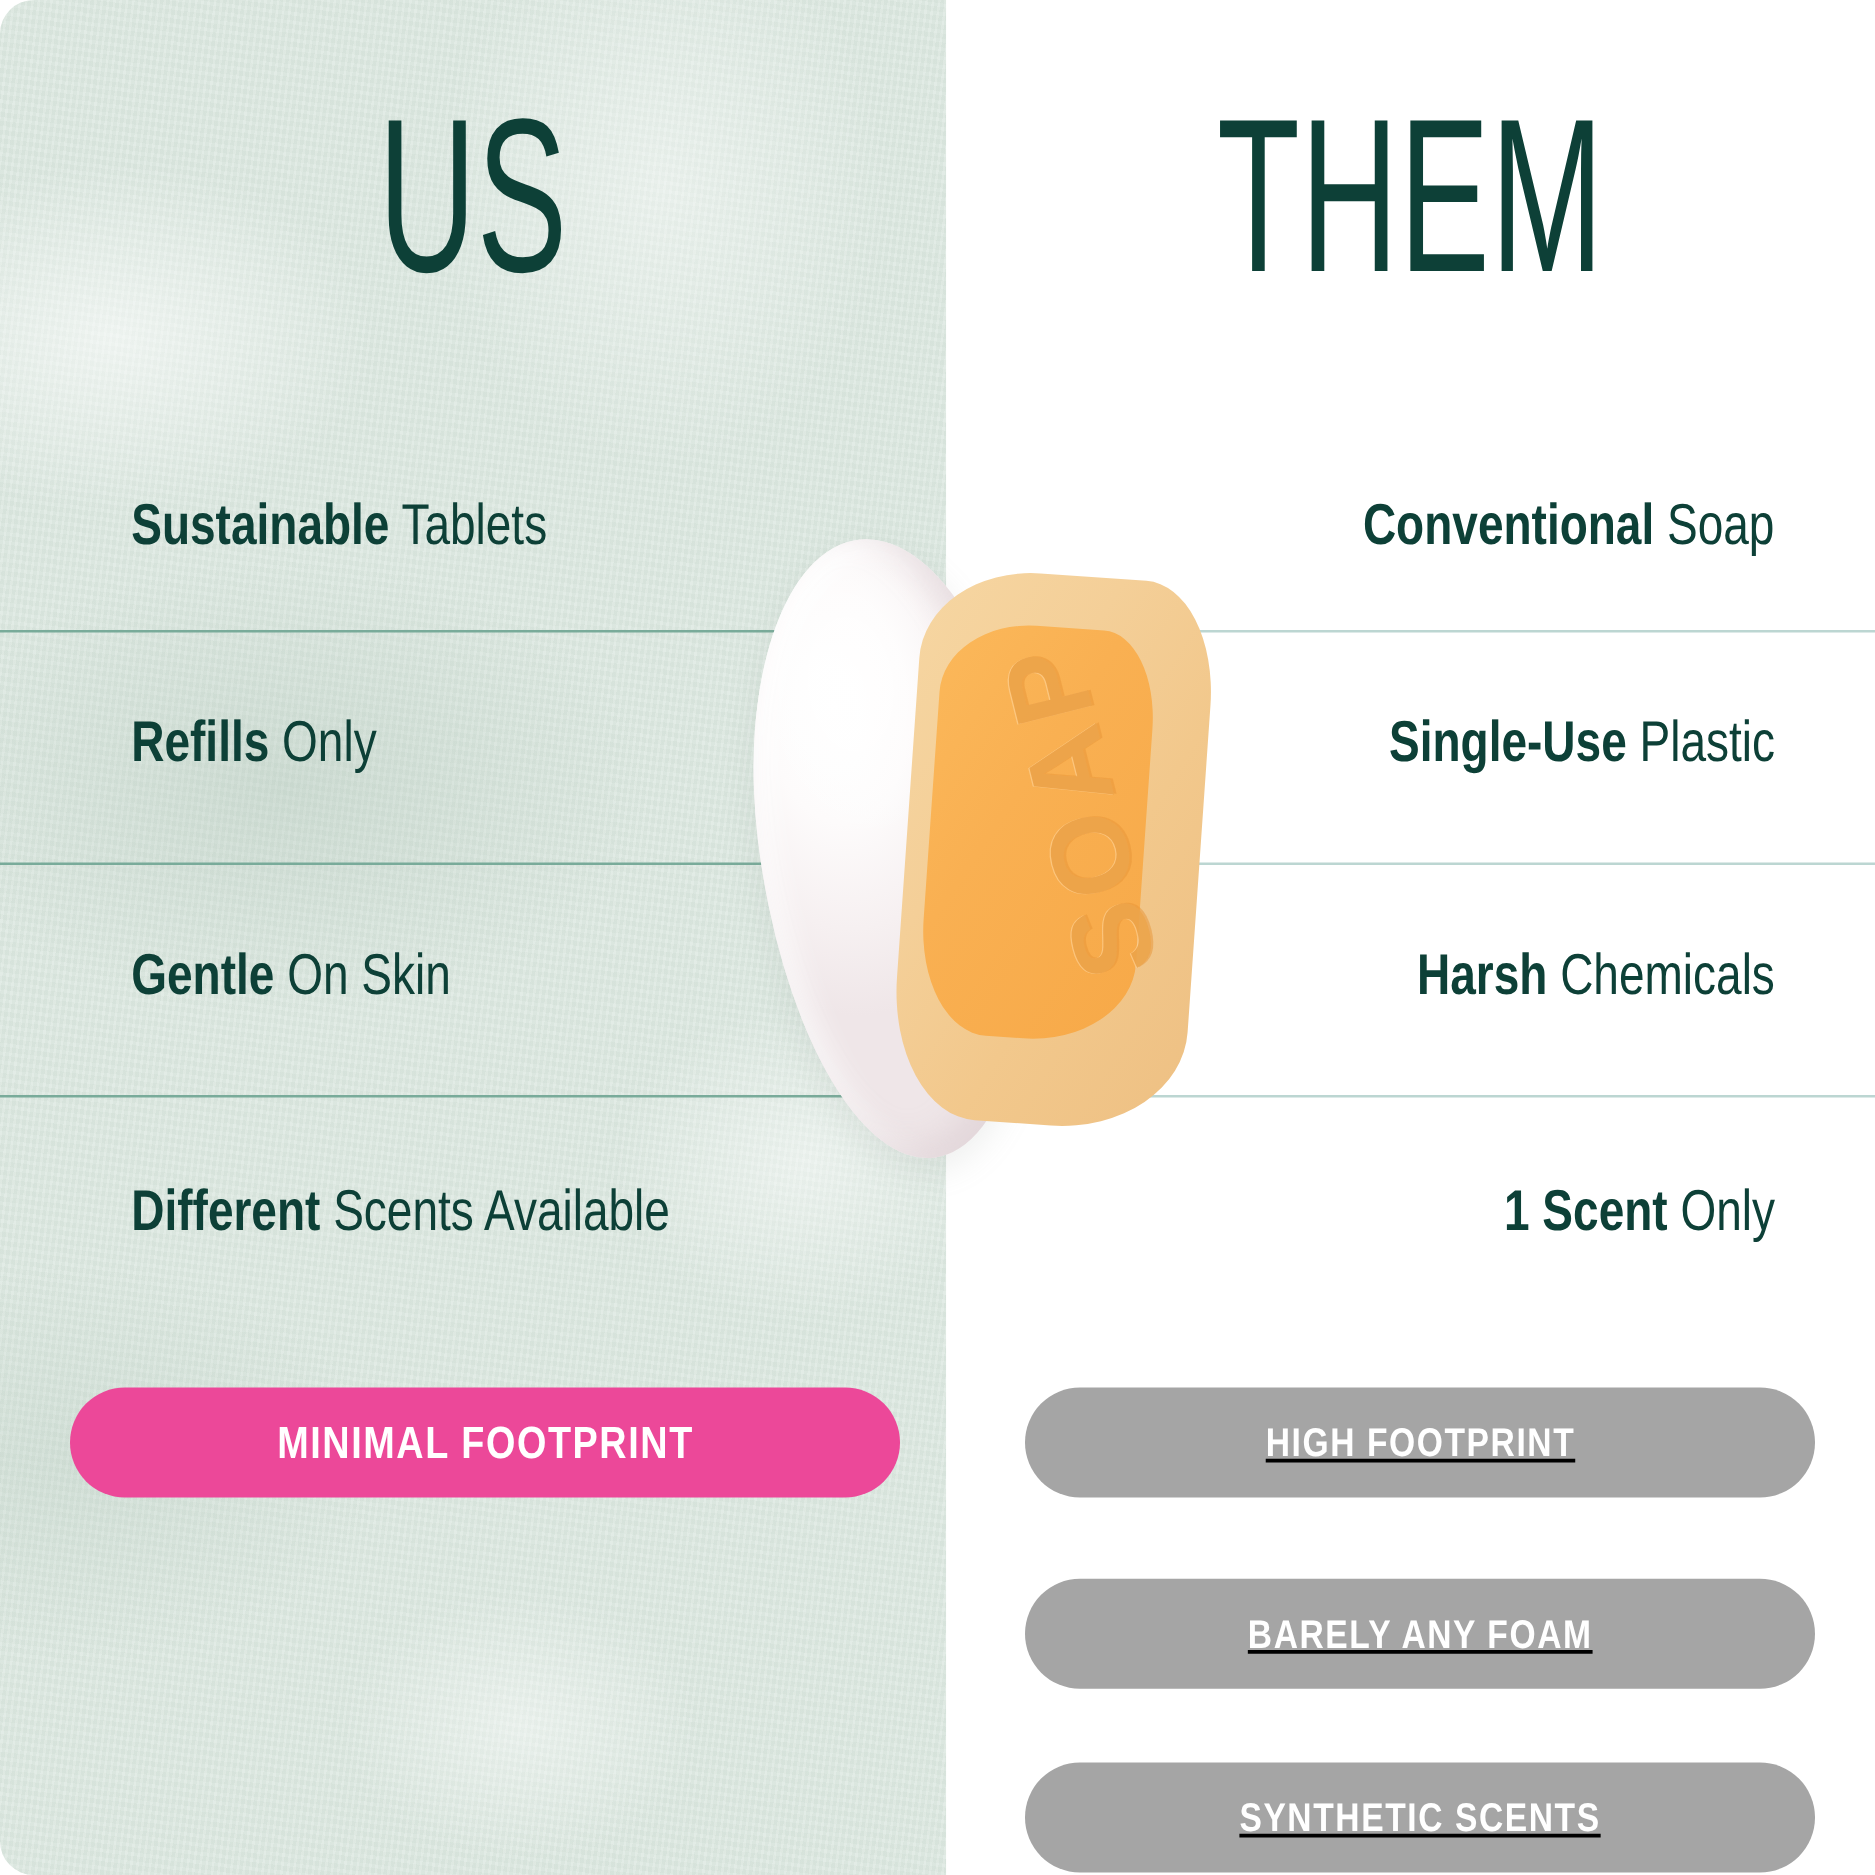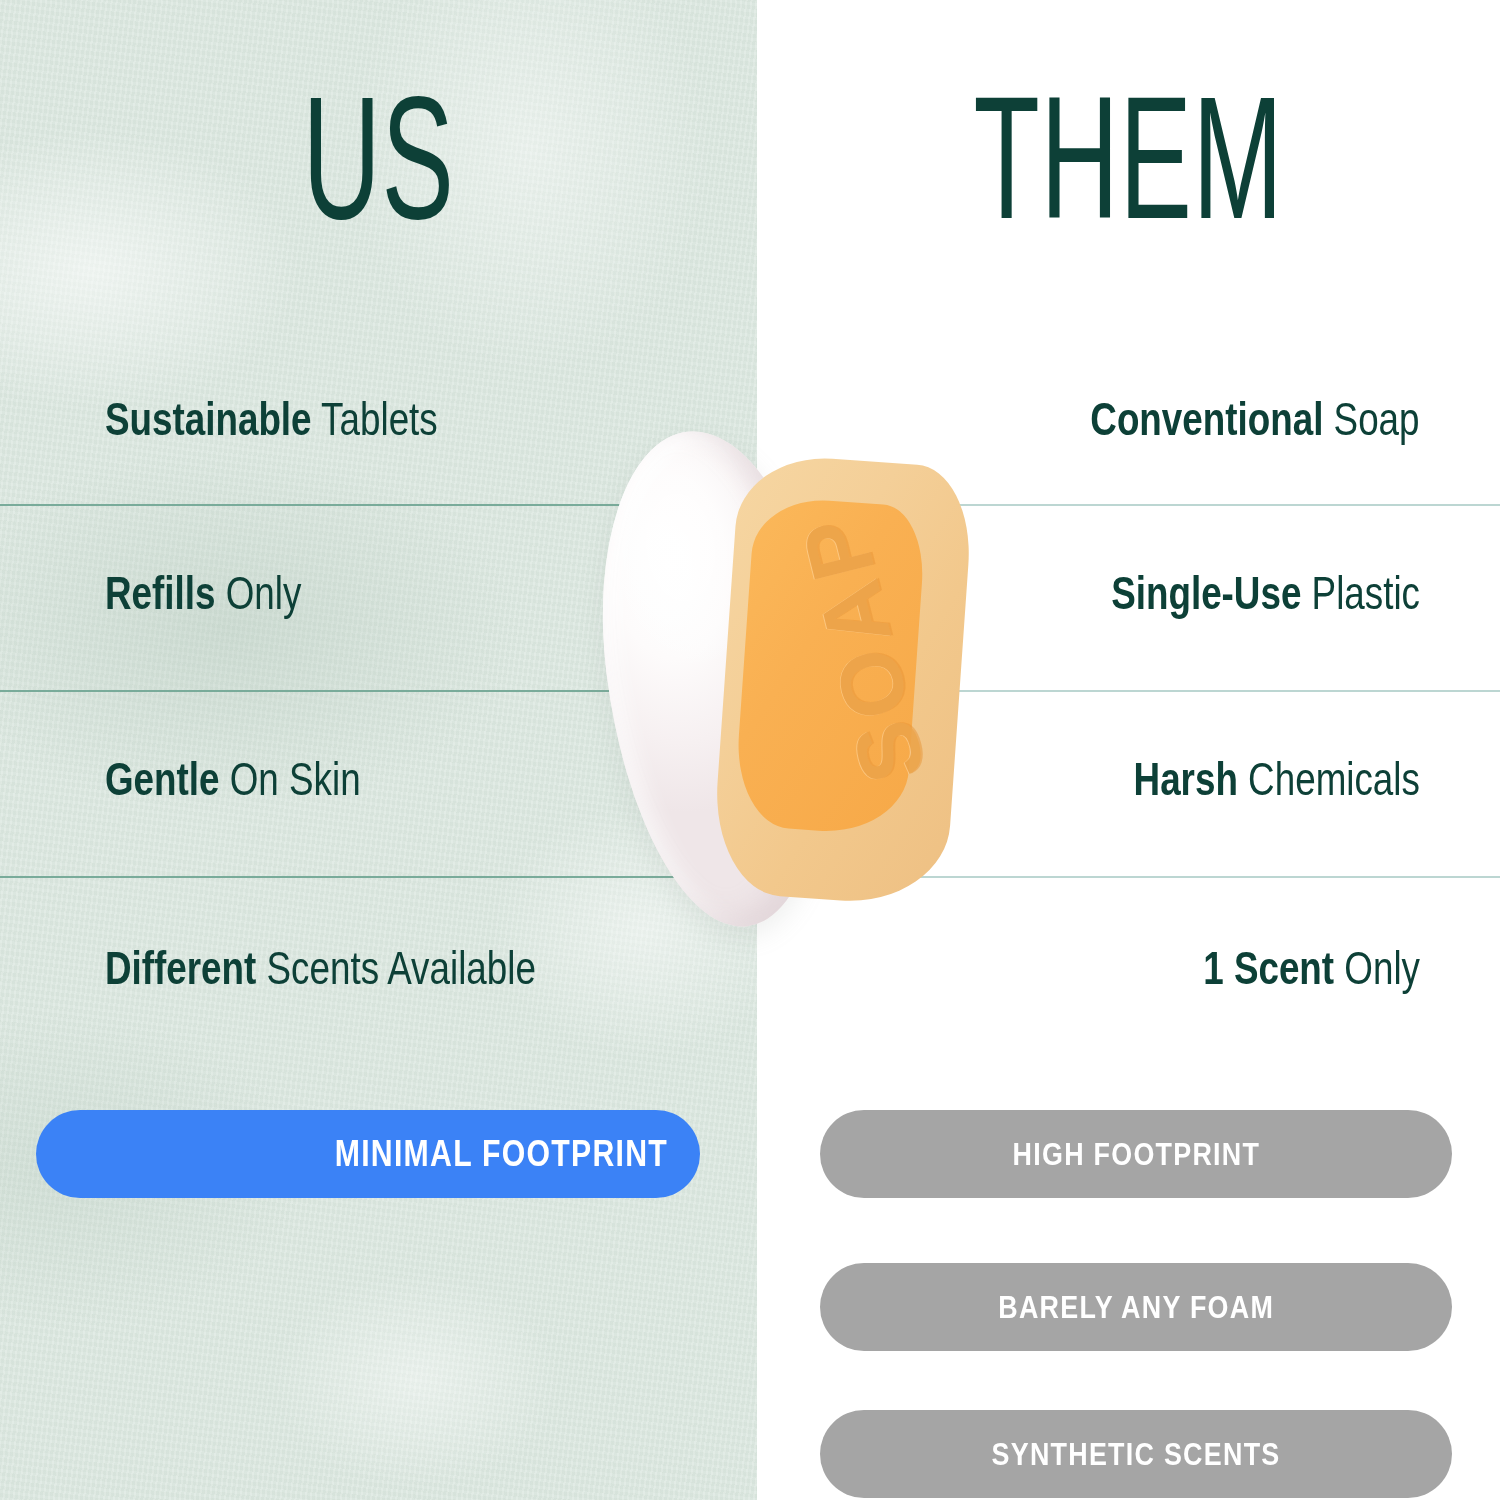--- a/index.html
+++ b/index.html
@@ -6,20 +6,21 @@
   body{
     width:1500px;height:1500px;
     font-family:"Liberation Sans", sans-serif;
     background:#ffffff;
     overflow:hidden;
   }
   #stage{
     position:relative;
     width:1500px;height:1500px;
     overflow:hidden;
+    border-radius:27px;
   }
 
   
   .panel{position:absolute;top:0;height:1500px;}
   #panel-left{
     left:0;width:757px;
     background-color:#dde8e1;
   }
   
   #panel-left .tex{
@@ -155,22 +156,22 @@
   .pill span{
     color:#ffffff;
     font-family:"Liberation Sans Narrow","Liberation Sans", sans-serif;
     font-weight:700;
     font-size:36px;
     letter-spacing:1.5px;
     line-height:1;
     white-space:nowrap;
     transform:scaleX(.84);
   }
-  .pill.us{left:36px;width:664px;background:#3b82f6;justify-content:flex-end;}
-  .pill.them{left:820px;width:632px;background:#a5a5a5;}
+  .pill.us{left:56px;width:664px;background:#ec4899;}
+  .pill.them{left:820px;width:632px;background:#a5a5a5;text-decoration:underline;}
   .pill.them span{font-size:32px;}
 </style>
 </head>
 <body>
 
 <div id="stage">
 
   <div class="panel" id="panel-left">
     <div class="tex"></div>
   </div>

